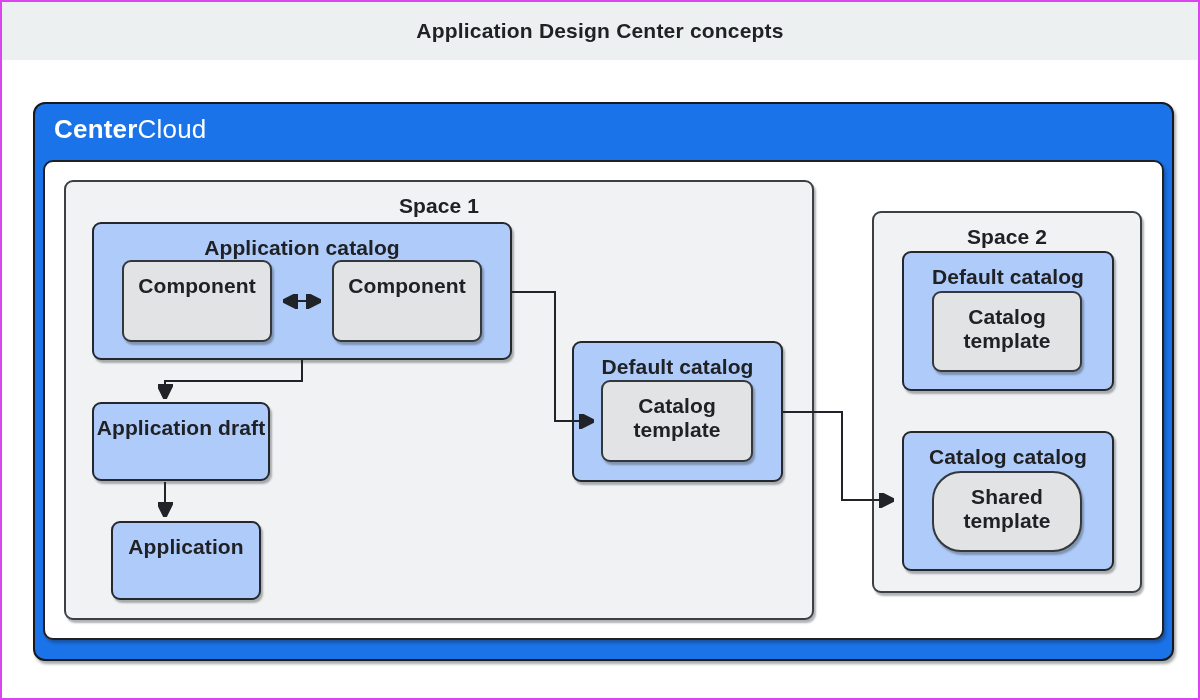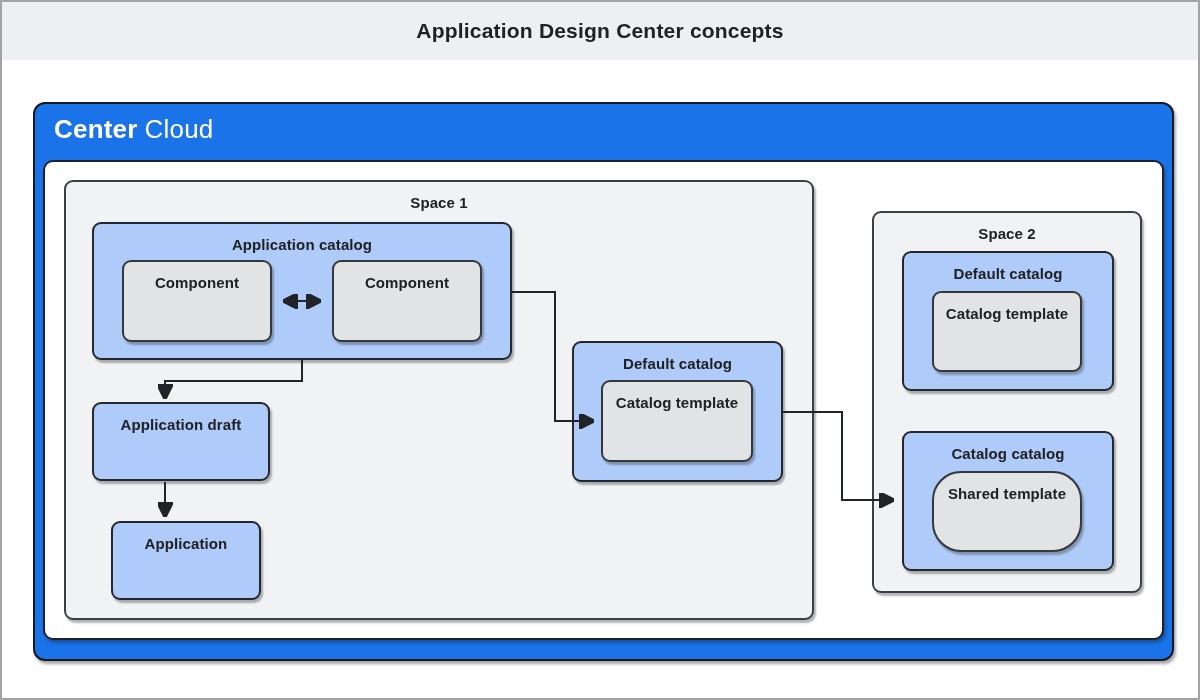--- a/index.html
+++ b/index.html
@@ -8,21 +8,21 @@
     --gray-fill:#e1e3e5;
     --space-fill:#f0f2f4;
     --header-band:#edf0f1;
     --text:#202124;
     --arrow:#202327;
     --border-dark:#26292e;
   }
   html,body{margin:0;padding:0;background:#fff;}
   .canvas{
     position:relative;width:1200px;height:700px;
-    box-sizing:border-box;border:2px solid #a3a3a3;background:#fff;
+    box-sizing:border-box;border:2px solid #d946ef;background:#fff;
     font-family:"Liberation Sans",sans-serif;overflow:hidden;
   }
   .header-band{
     position:absolute;left:0;top:0;width:100%;height:58px;
     background:var(--header-band);
     display:flex;align-items:center;justify-content:center;
   }
   .page-title{
     font-size:21px;font-weight:bold;color:var(--text);letter-spacing:.2px;
   }
@@ -30,37 +30,37 @@
     position:absolute;left:31px;top:100px;width:1141px;height:559px;
     box-sizing:border-box;background:var(--google-blue);
     border:2px solid #17191d;border-radius:12px;
     box-shadow:2px 3px 3px rgba(60,64,67,.45);
   }
   .gcloud-logo{
     position:absolute;left:52px;top:112px;
     color:#fff;font-size:26px;letter-spacing:.2px;white-space:nowrap;
   }
   .gcloud-logo .g1{font-weight:bold;}
-  .gcloud-logo .g2{font-weight:normal;margin-left:7px;}
+  .gcloud-logo .g2{font-weight:normal;}
   .inner-panel{
     position:absolute;left:41px;top:158px;width:1121px;height:480px;
     box-sizing:border-box;background:#fff;border:2px solid #202124;border-radius:10px;
     box-shadow:2px 3px 3px rgba(20,30,50,.35);
   }
   .box{
     position:absolute;box-sizing:border-box;border-radius:9px;
     border:2px solid var(--border-dark);
     box-shadow:2px 3px 2px rgba(60,64,67,.40);
   }
   .space{background:var(--space-fill);border-color:#3c4045;}
   .blue{background:var(--light-blue-fill);border-color:#24272b;}
   .gray{background:var(--gray-fill);border-color:#34373b;}
   .box-label{
     position:absolute;left:0;right:0;top:12px;
-    text-align:center;font-weight:bold;font-size:15px;color:var(--text);
+    text-align:center;font-weight:bold;font-size:21px;color:var(--text);
     letter-spacing:.1px;
   }
   .arrow-layer{
     position:absolute;left:0;top:0;width:1200px;height:700px;
     pointer-events:none;z-index:20;
   }
   .arrow-layer path{stroke:var(--arrow);stroke-width:2;fill:none;}
   .arrow-layer .ah{fill:var(--arrow);}
 </style>
 </head>

